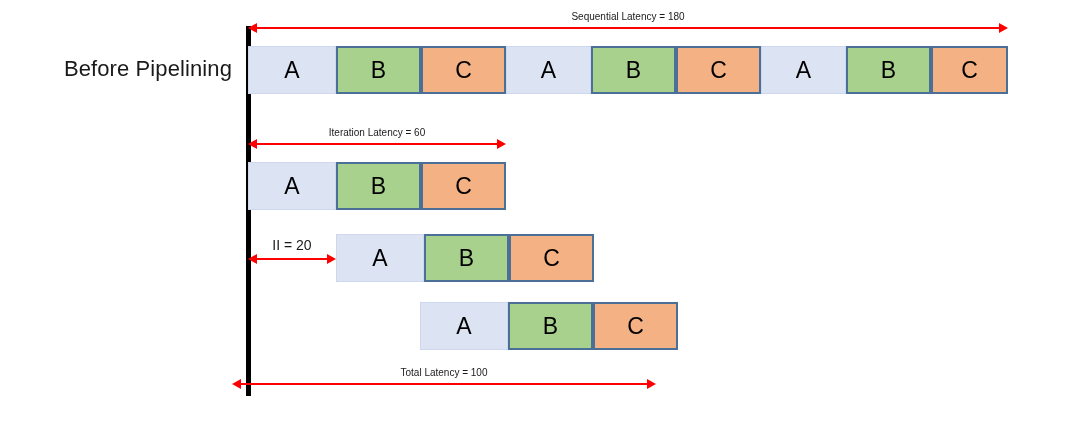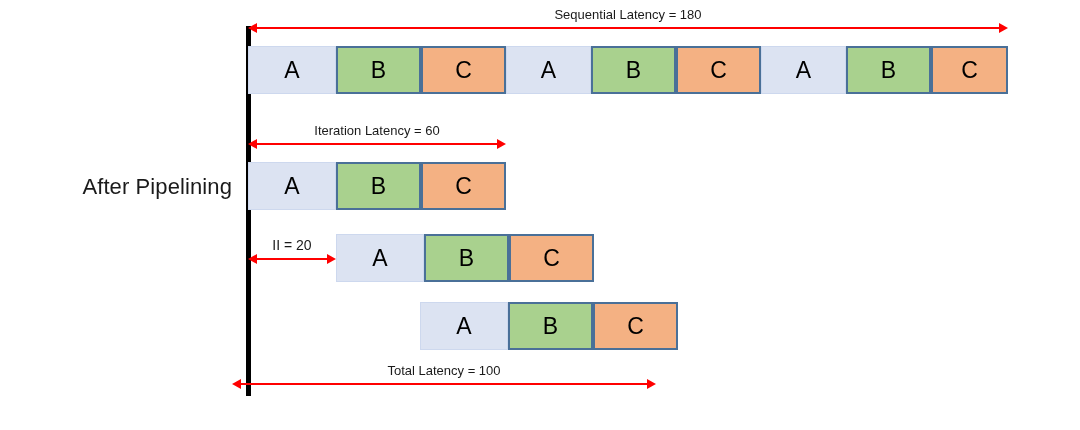--- a/index.html
+++ b/index.html
@@ -87,33 +87,33 @@
     border-top: 5px solid transparent;
     border-bottom: 5px solid transparent;
   }
   .measure .head.left  { left: 0;  border-right: 9px solid #ff0000; }
   .measure .head.right { right: 0; border-left: 9px solid #ff0000; }
   .measure .caption {
     position: absolute;
     bottom: 7px;
     width: 100%;
     text-align: center;
-    font-size: 13px;
+    font-size: 10px;
     color: #1a1a1a;
     white-space: nowrap;
   }
   .measure .caption.small { font-size: 14px; }
 </style>
 </head>
 <body>
 
 <div id="canvas">
 
+  <div class="row-label" id="label-before">Before Pipelining</div>
 
-  <div class="row-label" id="label-after">After Pipelining</div>
 
   <div id="time-axis"></div>
 
   <div class="measure" id="m-sequential" style="left:248px; top:26px; width:760px;">
     <div class="head left"></div>
     <div class="bar"></div>
     <div class="head right"></div>
     <div class="caption">Sequential Latency = 180</div>
   </div>
 

